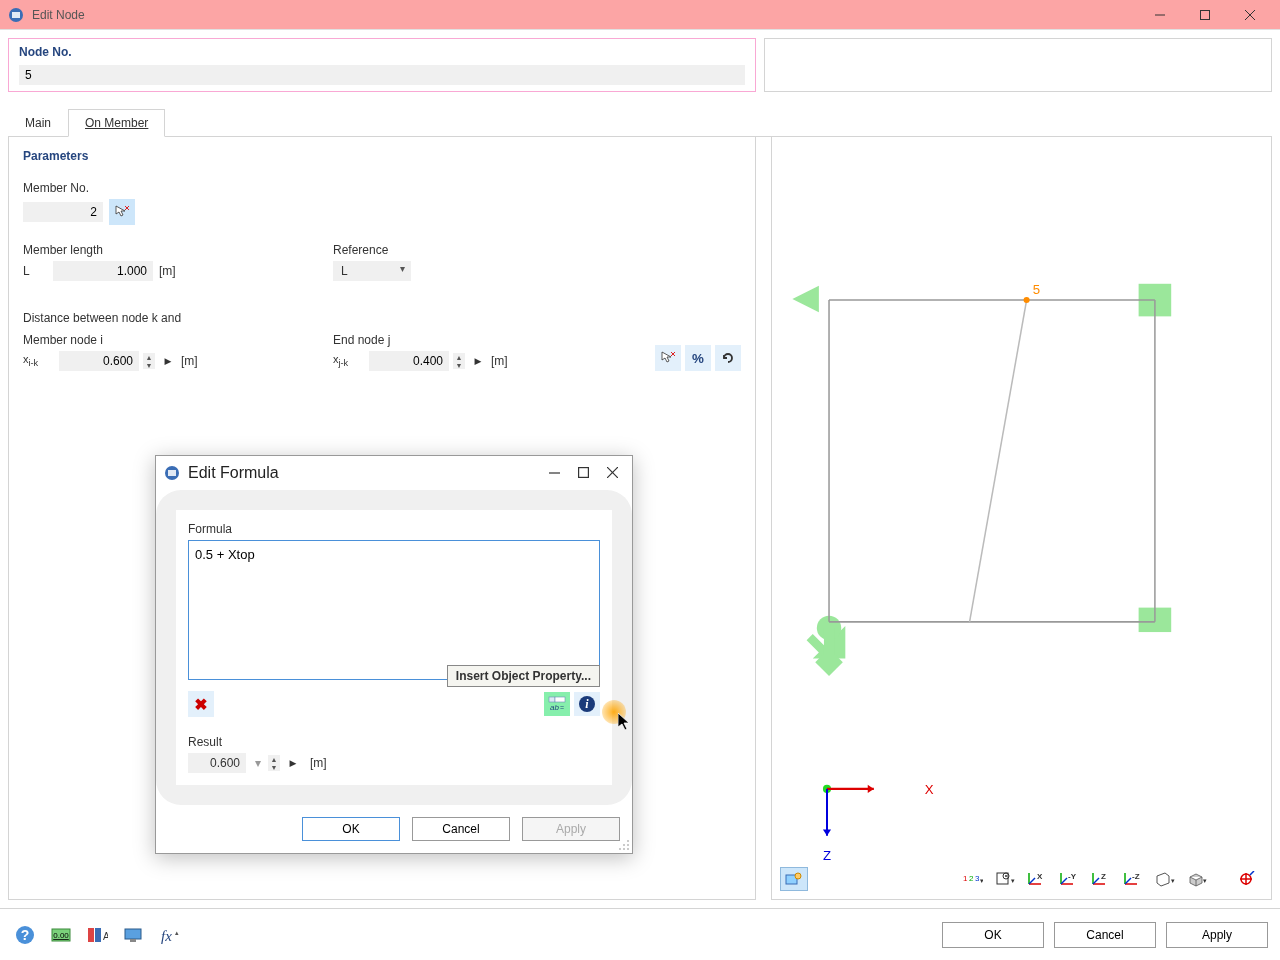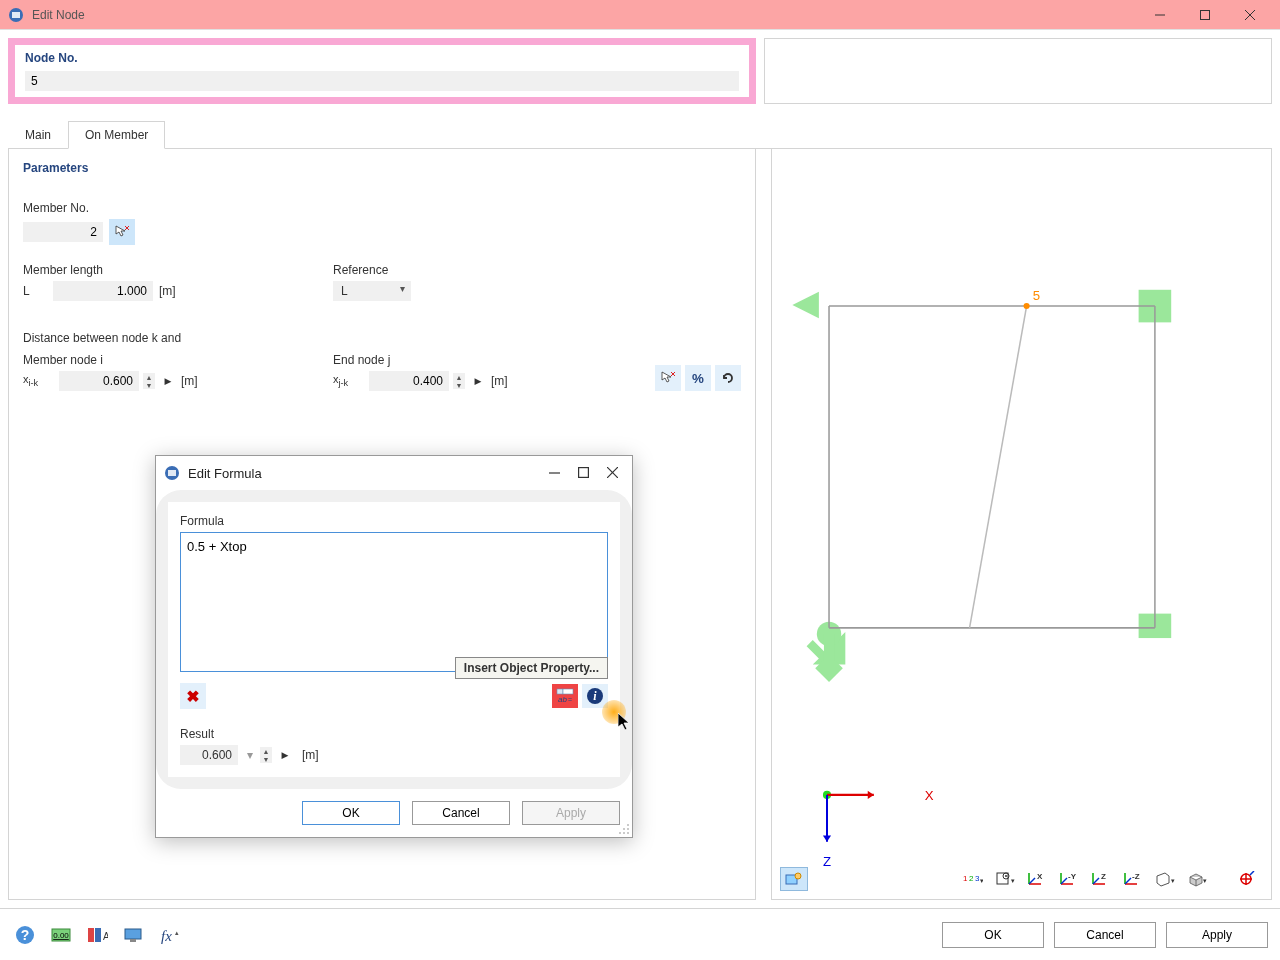--- a/index.html
+++ b/index.html
@@ -10,29 +10,29 @@
   .titlebar-icon { width: 16px; height: 16px; margin-right: 8px; }
   .titlebar-text { flex: 1; color: #555; }
   .titlebar-controls { display: flex; }
   .titlebar-btn { width: 45px; height: 30px; display: flex; align-items: center; justify-content: center; color: #333; cursor: pointer; }
   
   
   .main-container { position: absolute; top: 30px; left: 0; right: 0; bottom: 52px; padding: 8px; display: flex; flex-direction: column; }
   
   
   .node-no-row { display: flex; gap: 8px; margin-bottom: 8px; }
-  .node-no-panel { flex: 0 0 748px; background: #fff; border: 7px solid #f9a8d4; padding: 6px 10px; }
+  .node-no-panel { flex: 0 0 748px; background: #fff; border: 1px solid #f9a8d4; padding: 6px 10px; }
   .preview-panel-top { flex: 1; background: #fff; border: 1px solid #d4d4d4; }
   .section-header { color: #26467f; font-weight: 600; font-size: 12px; margin-bottom: 6px; }
   .node-no-input { width: 100%; background: #f0f0f0; border: none; padding: 3px 6px; font-size: 12px; }
   
   
   .tabs { display: flex; margin-top: 8px; border-bottom: 1px solid #d4d4d4; }
   .tab { padding: 6px 16px; cursor: pointer; color: #333; border: 1px solid transparent; border-bottom: none; position: relative; top: 1px; }
-  .tab.active { background: #fff; border: 1px solid #d4d4d4; border-bottom: 1px solid #fff; }
+  .tab.active { background: #fff; border: 1px solid #d4d4d4; border-bottom: 1px solid #fff; text-decoration: underline; }
   
   
   .content-row { display: flex; gap: 15px; flex: 1; margin-top: 0; }
   .params-panel { flex: 0 0 748px; background: #fff; border: 1px solid #d4d4d4; border-top: none; padding: 12px 14px; position: relative; }
   .preview-panel { flex: 1; background: #fff; border: 1px solid #d4d4d4; border-top: none; position: relative; }
   
   
   .field-label { color: #333; font-size: 12px; margin-bottom: 4px; display: block; }
   .field-row { display: flex; align-items: center; gap: 6px; }
   .num-input { background: #f0f0f0; border: none; padding: 3px 6px; text-align: right; font-size: 12px; }
@@ -49,30 +49,30 @@
   
   .select { background: #f0f0f0; border: none; padding: 3px 20px 3px 8px; font-size: 12px; position: relative; width: 78px; display: inline-block; }
   .select::after { content: '▾'; position: absolute; right: 6px; top: 2px; color: #555; font-size: 10px; }
   
   .col { display: inline-block; vertical-align: top; }
   
   
   .formula-dialog { position: absolute; left: 155px; top: 455px; width: 478px; background: #fff; border: 1px solid #999; box-shadow: 0 4px 20px rgba(0,0,0,0.25); z-index: 100; }
   .formula-titlebar { height: 34px; background: #fff; display: flex; align-items: center; padding: 0 8px; }
   .formula-title-icon { width: 16px; height: 16px; margin-right: 8px; }
-  .formula-title-text { flex: 1; font-size: 13px; color: #222; }
+  .formula-title-text { flex: 1; font-size: 16px; color: #222; }
   .formula-controls { display: flex; gap: 18px; padding-right: 6px; }
   .formula-ctrl { cursor: pointer; font-size: 13px; }
-  .formula-body { background: #f0f0f0; padding: 12px; border-radius: 25px; }
+  .formula-body { background: #f0f0f0; padding: 20px; border-radius: 25px; }
   .formula-inner { background: #fff; padding: 12px; }
   .formula-textarea { width: 100%; height: 140px; border: 1px solid #4a90d9; padding: 6px; font-size: 13px; resize: none; font-family: inherit; outline: none; }
   .formula-toolbar { display: flex; align-items: center; margin-top: 8px; }
   .formula-del { width: 26px; height: 26px; background: #e3f0fb; display: inline-flex; align-items: center; justify-content: center; cursor: pointer; color: #cc0000; font-weight: bold; font-size: 16px; }
   .formula-right-tools { margin-left: auto; display: flex; gap: 4px; position: relative; }
-  .formula-tool { width: 26px; height: 24px; background: #ef4444; display: inline-flex; align-items: center; justify-content: center; cursor: pointer; }
+  .formula-tool { width: 26px; height: 24px; background: #86efac; display: inline-flex; align-items: center; justify-content: center; cursor: pointer; }
   .formula-tool.info { background: #e3f0fb; }
   
   .tooltip { position: absolute; background: #f5f5f0; border: 1px solid #888; padding: 3px 8px; font-size: 12px; white-space: nowrap; top: -27px; right: 0px; z-index: 200; font-weight: bold; }
   
   .result-row { margin-top: 18px; }
   .result-input { width: 90px; background: #f0f0f0; border: none; padding: 3px 6px; text-align: right; font-size: 12px; display: inline-block; }
   
   .formula-buttons { display: flex; gap: 12px; justify-content: flex-end; padding: 12px; background: #fff; }
   .dlg-btn { width: 98px; height: 24px; background: #fff; border: 1px solid #999; cursor: pointer; font-size: 12px; }
   .dlg-btn.primary { border: 1px solid #4a90d9; }
@@ -143,21 +143,21 @@
   <div class="tabs">
     <div class="tab">Main</div>
     <div class="tab active">On Member</div>
   </div>
 
   <div class="content-row">
 
     <div class="params-panel">
       <div class="section-header">Parameters</div>
 
-      <div style="margin-top: 26px;">
+      <div style="margin-top: 18px;">
         <span class="field-label">Member No.</span>
         <div class="field-row">
           <input class="num-input w70" style="width: 80px;" value="2">
           <button class="icon-btn active">
             <svg width="16" height="16" viewBox="0 0 16 16">
                 <path d="M2 2 L2 10 L5 8 L7 12 L9 11 L7 7 L11 7 Z" fill="#fff" stroke="#333" stroke-width="0.8"></path>
                 <line x1="11" y1="2" x2="15" y2="6" stroke="#d22" stroke-width="1"></line>
                 <line x1="15" y1="2" x2="11" y2="6" stroke="#d22" stroke-width="1"></line>
               </svg>
           </button>

